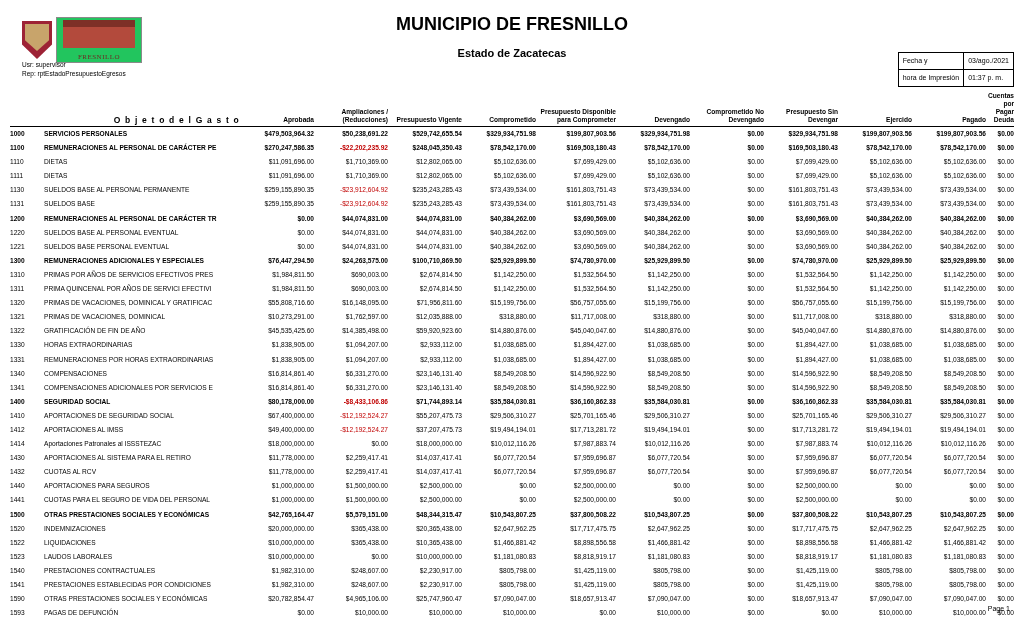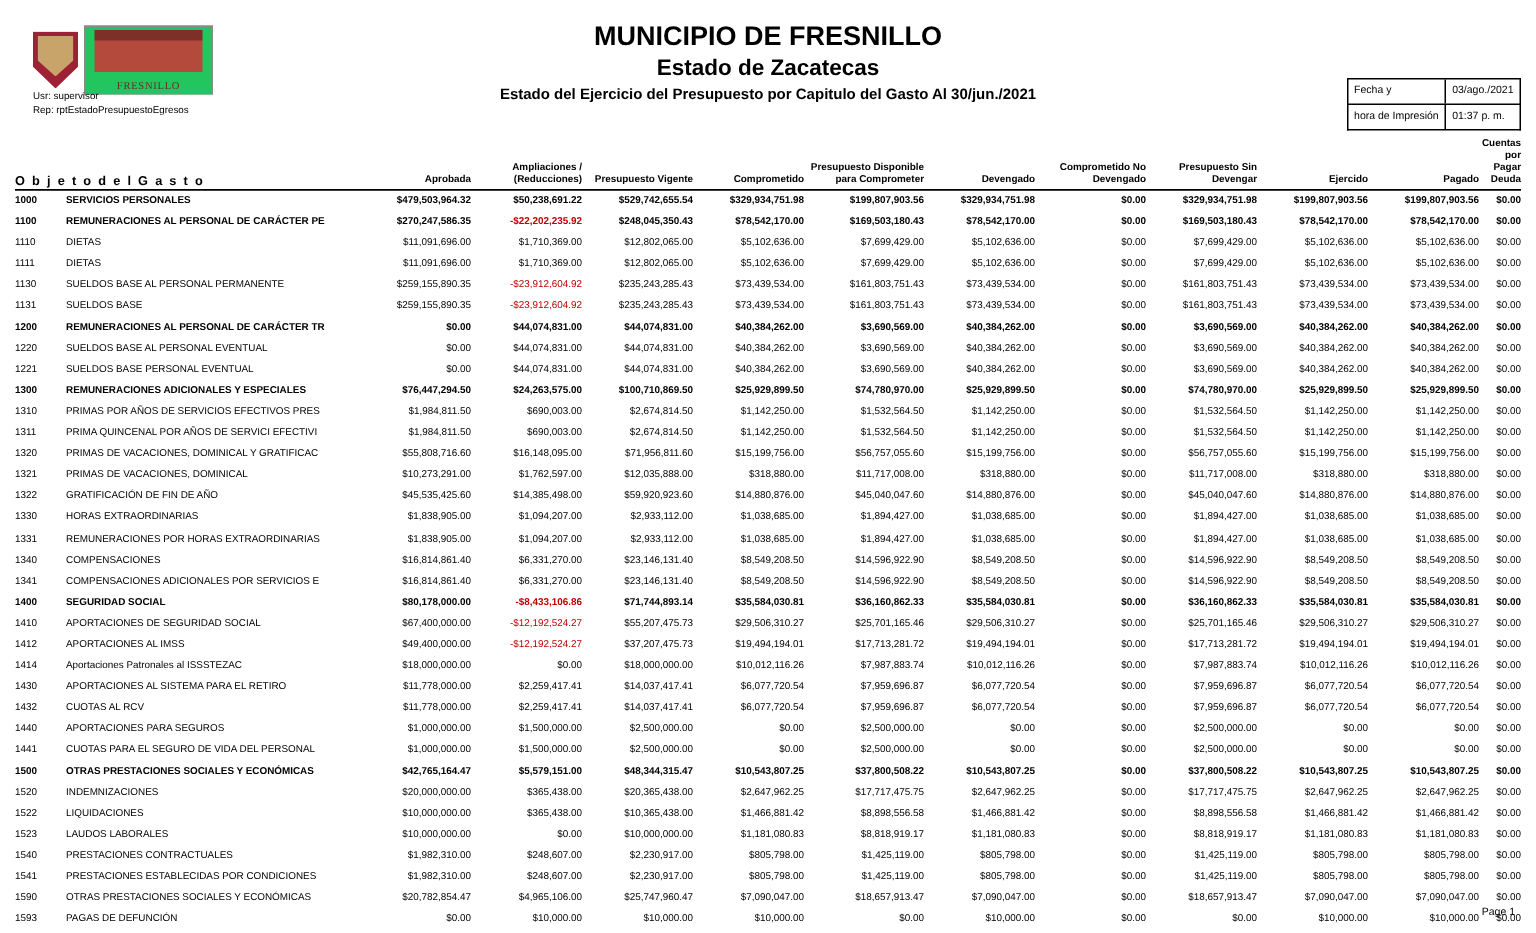--- a/index.html
+++ b/index.html
@@ -15,37 +15,37 @@
   .shield:after{content:"";position:absolute;left:3px;top:3px;right:3px;bottom:8px;
      background:#c8a46b;clip-path:polygon(0 0,100% 0,100% 60%,50% 100%,0 60%);}
   .crest{width:84px;height:44px;border:1px solid #8a8a8a;background:#22c55e;position:relative;overflow:hidden;}
   .crest .bld{position:absolute;left:6px;top:8px;width:72px;height:22px;background:#b34a3c;}
   .crest .bld:before{content:"";position:absolute;left:0;top:-6px;width:72px;height:7px;background:#7d3027;}
   .crest .txt{position:absolute;left:0;right:0;bottom:1px;text-align:center;font-size:7px;color:#6d2b22;
      font-family:"Liberation Serif",serif;letter-spacing:.5px;}
 
   .titleblock{position:absolute;left:0;right:0;top:14px;text-align:center;}
   .t1{font-size:18px;font-weight:bold;font-family:"Liberation Sans",sans-serif;}
-  .t2{font-size:15px;font-weight:bold;margin-top:2px;}
+  .t2{font-size:11px;font-weight:bold;margin-top:12px;}
   .t3{font-size:10px;font-weight:bold;margin-top:4px;}
 
   .userinfo{position:absolute;left:22px;top:60px;font-size:6.5px;line-height:9px;color:#000;}
 
   .datebox{position:absolute;right:10px;top:52px;font-size:7px;}
   .datebox table{border-collapse:collapse;}
   .datebox td{border:1px solid #000;padding:1px 4px;height:11px;white-space:nowrap;}
   .datebox td.lbl{border-right:none;}
   .datebox td.val{border-left:1px solid #000;}
 
   
   table.grid{border-collapse:collapse;width:1004px;margin:0 10px;table-layout:fixed;}
   table.grid th,table.grid td{font-size:6.6px;padding:0;vertical-align:bottom;}
   thead th{font-weight:bold;text-align:right;padding:0 3px 2px 3px;line-height:8px;}
   thead th.hcode{text-align:left;}
-  thead th.hdesc{text-align:left;font-size:8.5px;letter-spacing:1.2px;}
+  thead th.hdesc{text-align:right;font-size:8.5px;letter-spacing:1.2px;}
   thead tr.hrow{height:46px;}
   .headrule td{border-bottom:1.1px solid #000;height:2px;padding:0;}
 
   tbody td{height:14.1px;line-height:14.1px;padding:0 3px;white-space:nowrap;overflow:hidden;}
   td.code{text-align:left;padding-left:2px;}
   td.desc{text-align:left;}
   td.num{text-align:right;font-variant-numeric:tabular-nums;}
   tr.bold td{font-weight:bold;}
   .neg{color:#c00000;}
   .pagenum{position:absolute;right:14px;bottom:10px;font-size:7px;}
@@ -61,21 +61,20 @@
       <div class="shield"></div>
       <div class="crest">
         <div class="bld"></div>
         <div class="txt">FRESNILLO</div>
       </div>
     </div>
 
     <div class="titleblock">
       <div class="t1">MUNICIPIO DE FRESNILLO</div>
       <div class="t2">Estado de Zacatecas</div>
-      <div class="t3">Estado del Ejercicio del Presupuesto por Capitulo del Gasto Al 30/jun./2021</div>
     </div>
 
     <div class="userinfo">
       <div>Usr: supervisor</div>
       <div>Rep: rptEstadoPresupuestoEgresos</div>
     </div>
 
     <div class="datebox">
       <table>
         <tbody>

